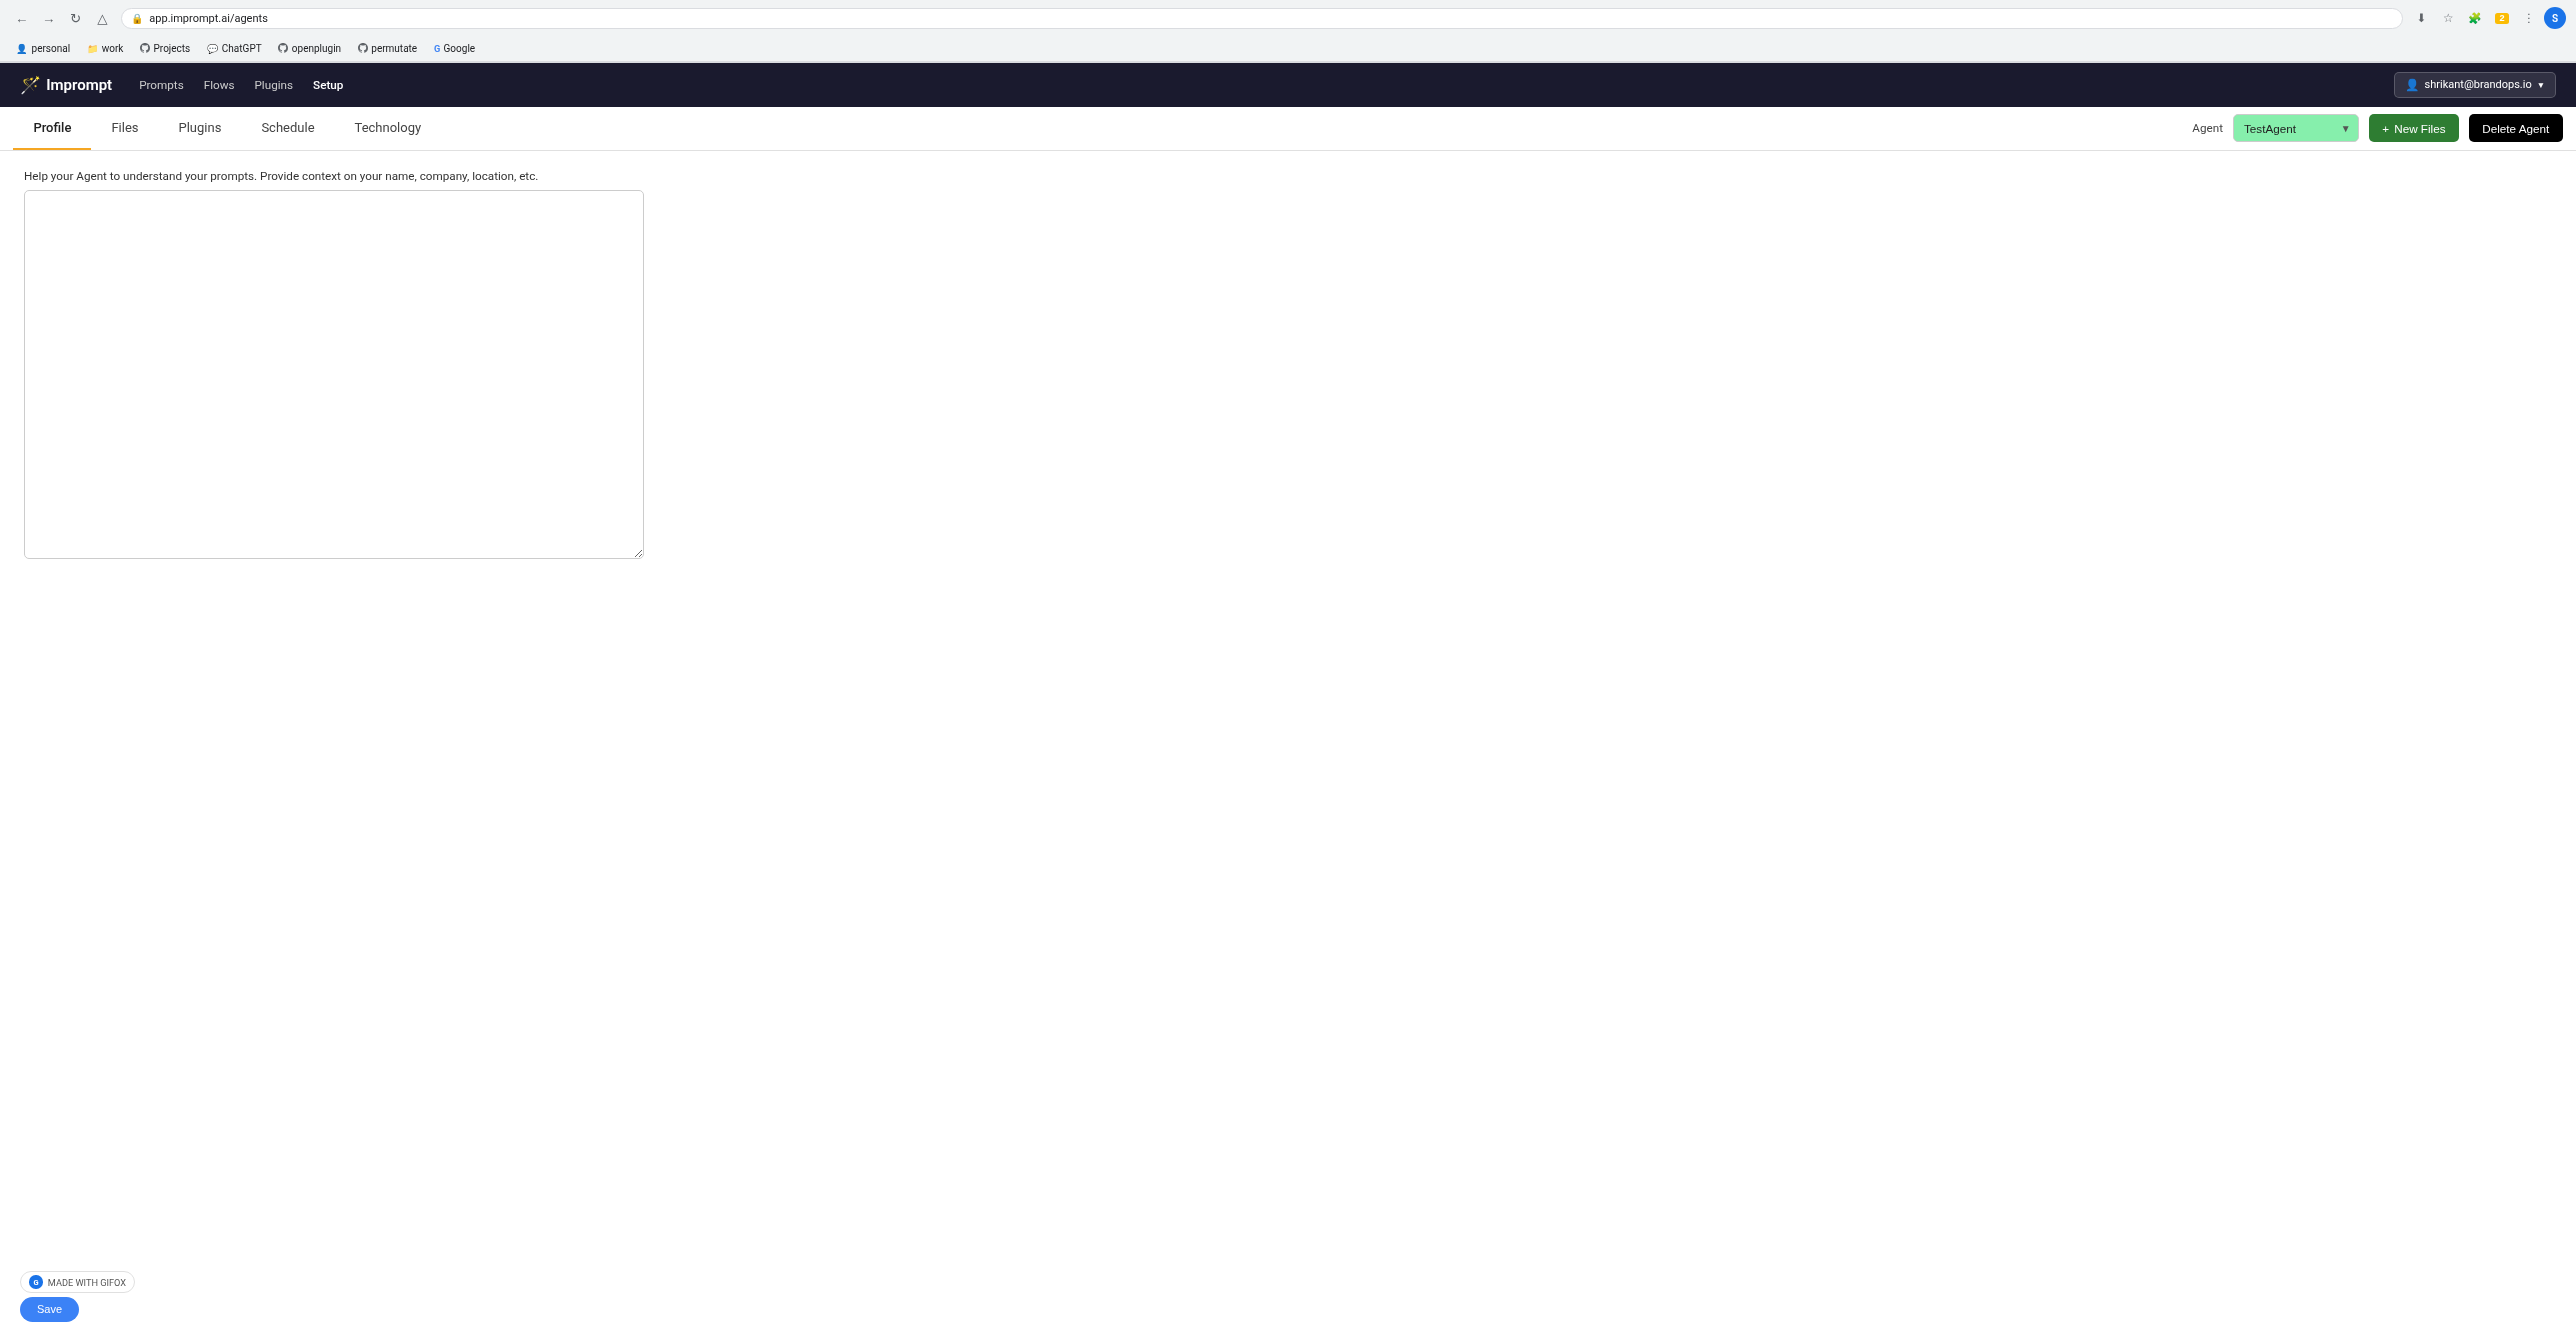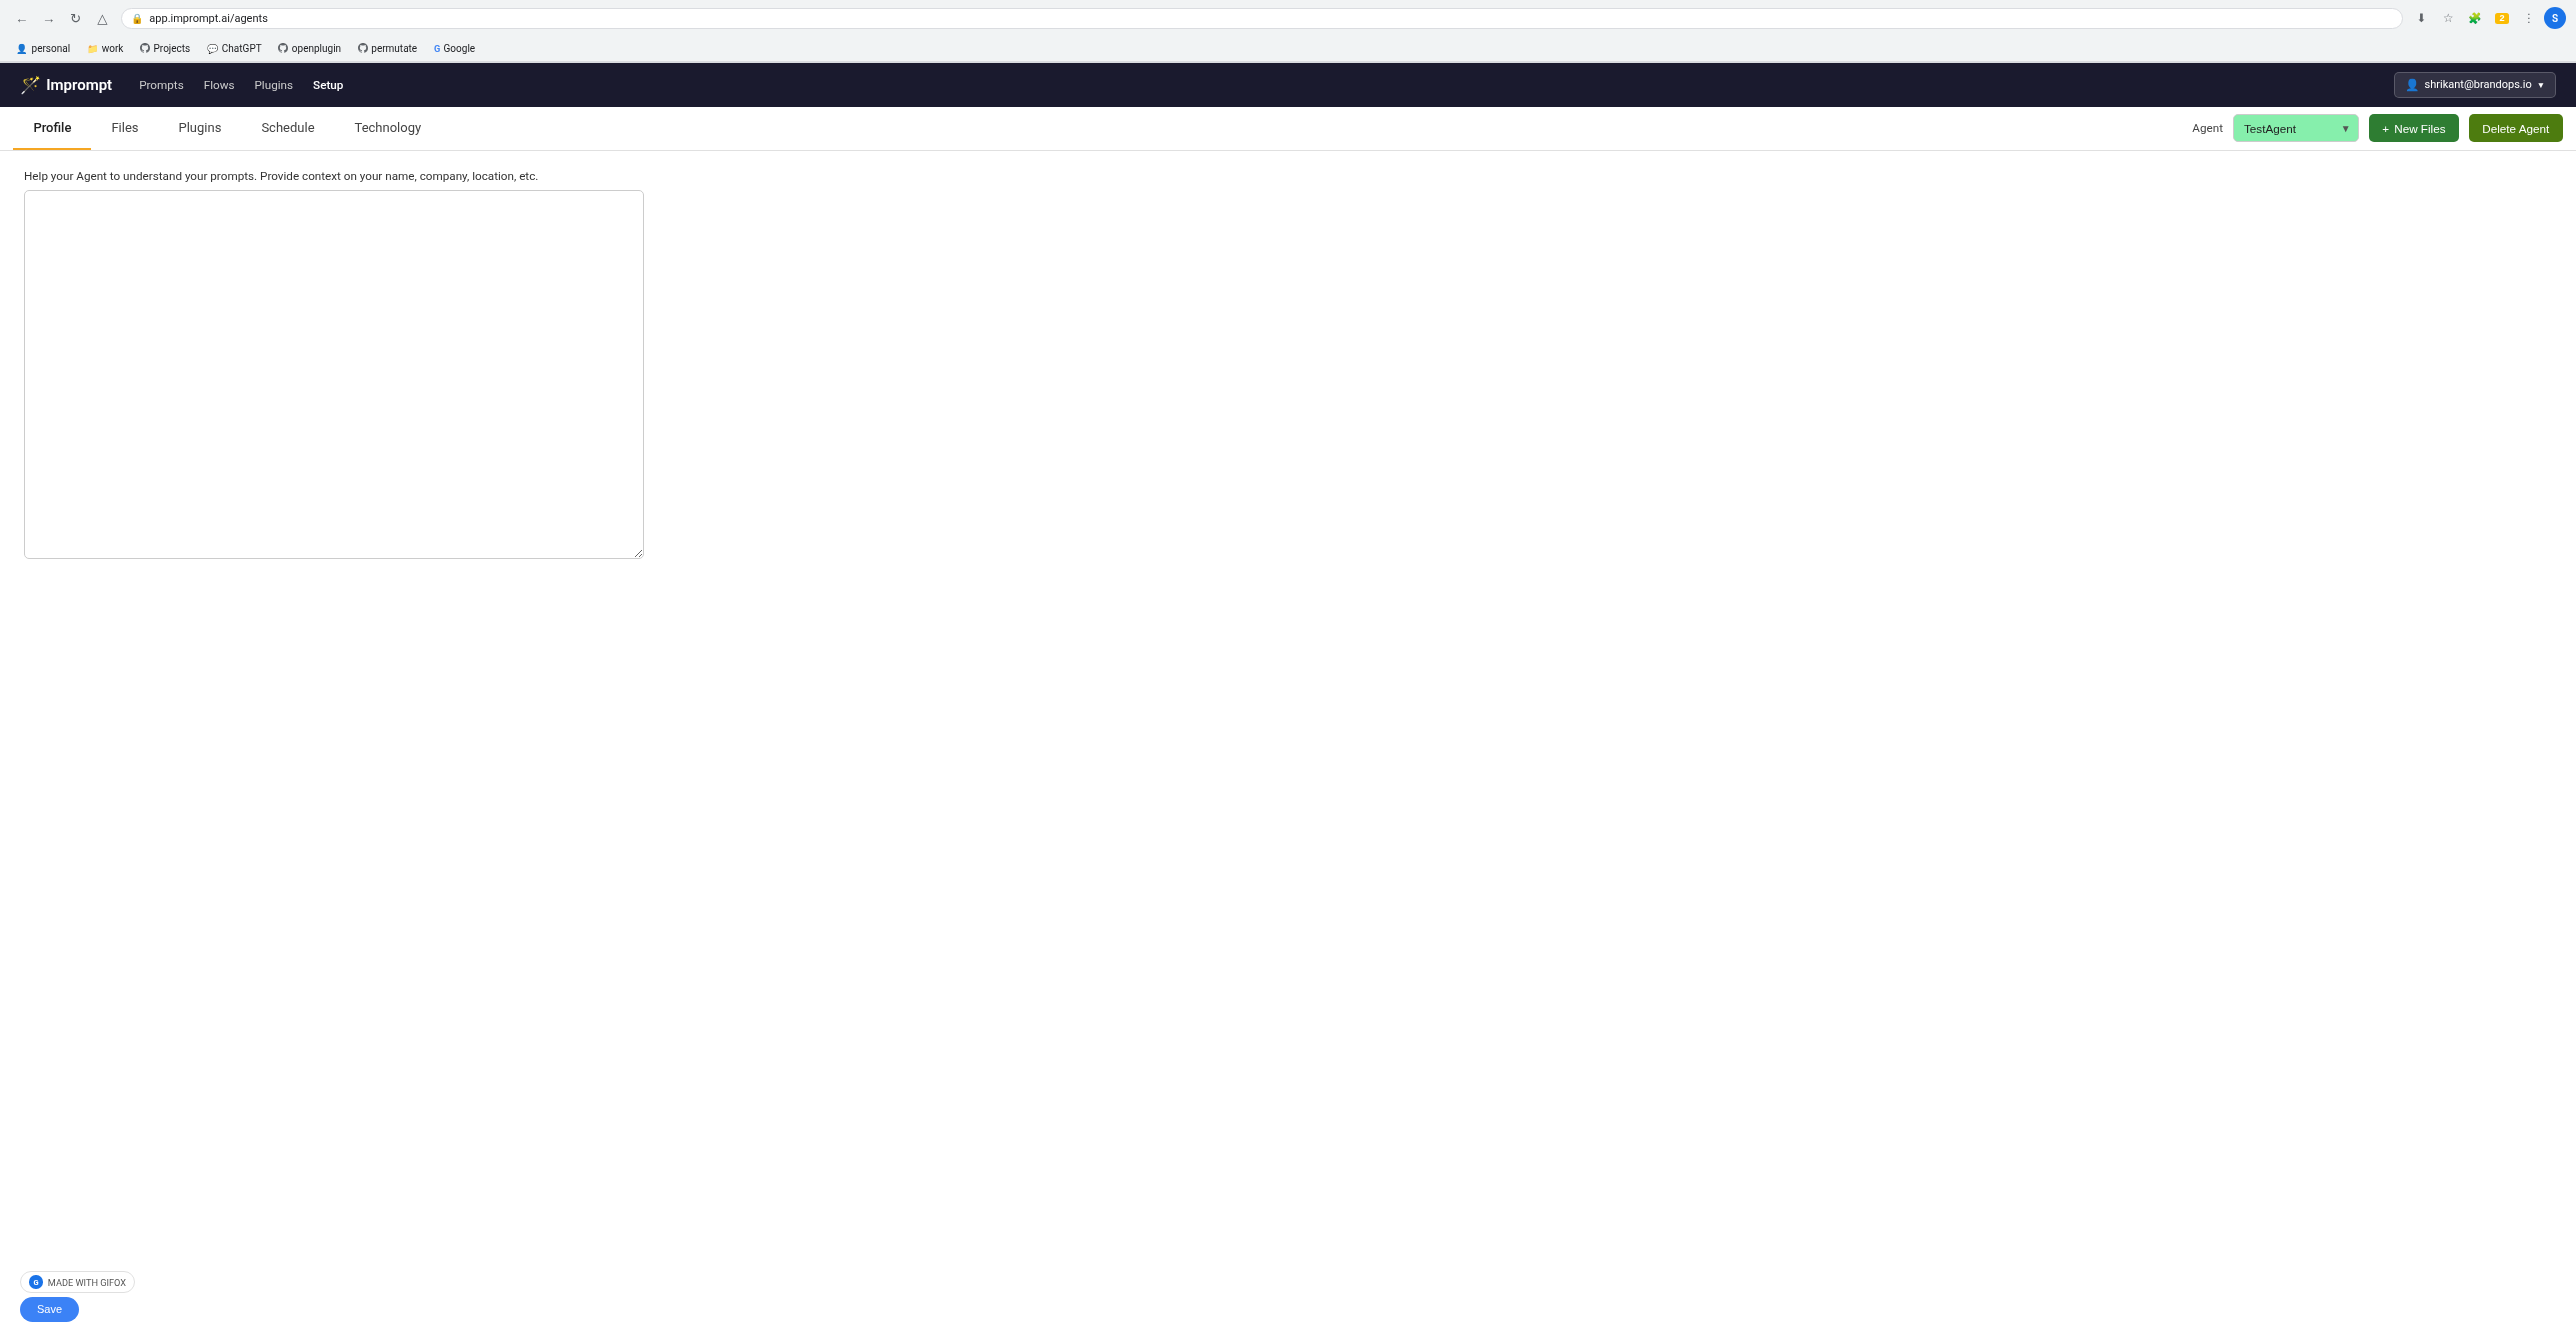--- a/index.html
+++ b/index.html
@@ -189,21 +189,21 @@
       color: white;
       border: none;
       border-radius: 5px;
       padding: 7.5px 13.4px;
       font-size: 11.7px;
       cursor: pointer;
       display: flex; align-items: center; gap: 5px;
       font-weight: 500;
     }
     .delete-agent-btn {
-      background: #4d7c0f;
+      background: #000000;
       color: white;
       border: none;
       border-radius: 5px;
       padding: 7.5px 13.4px;
       font-size: 11.7px;
       cursor: pointer;
       font-weight: 500;
     }
 
     

